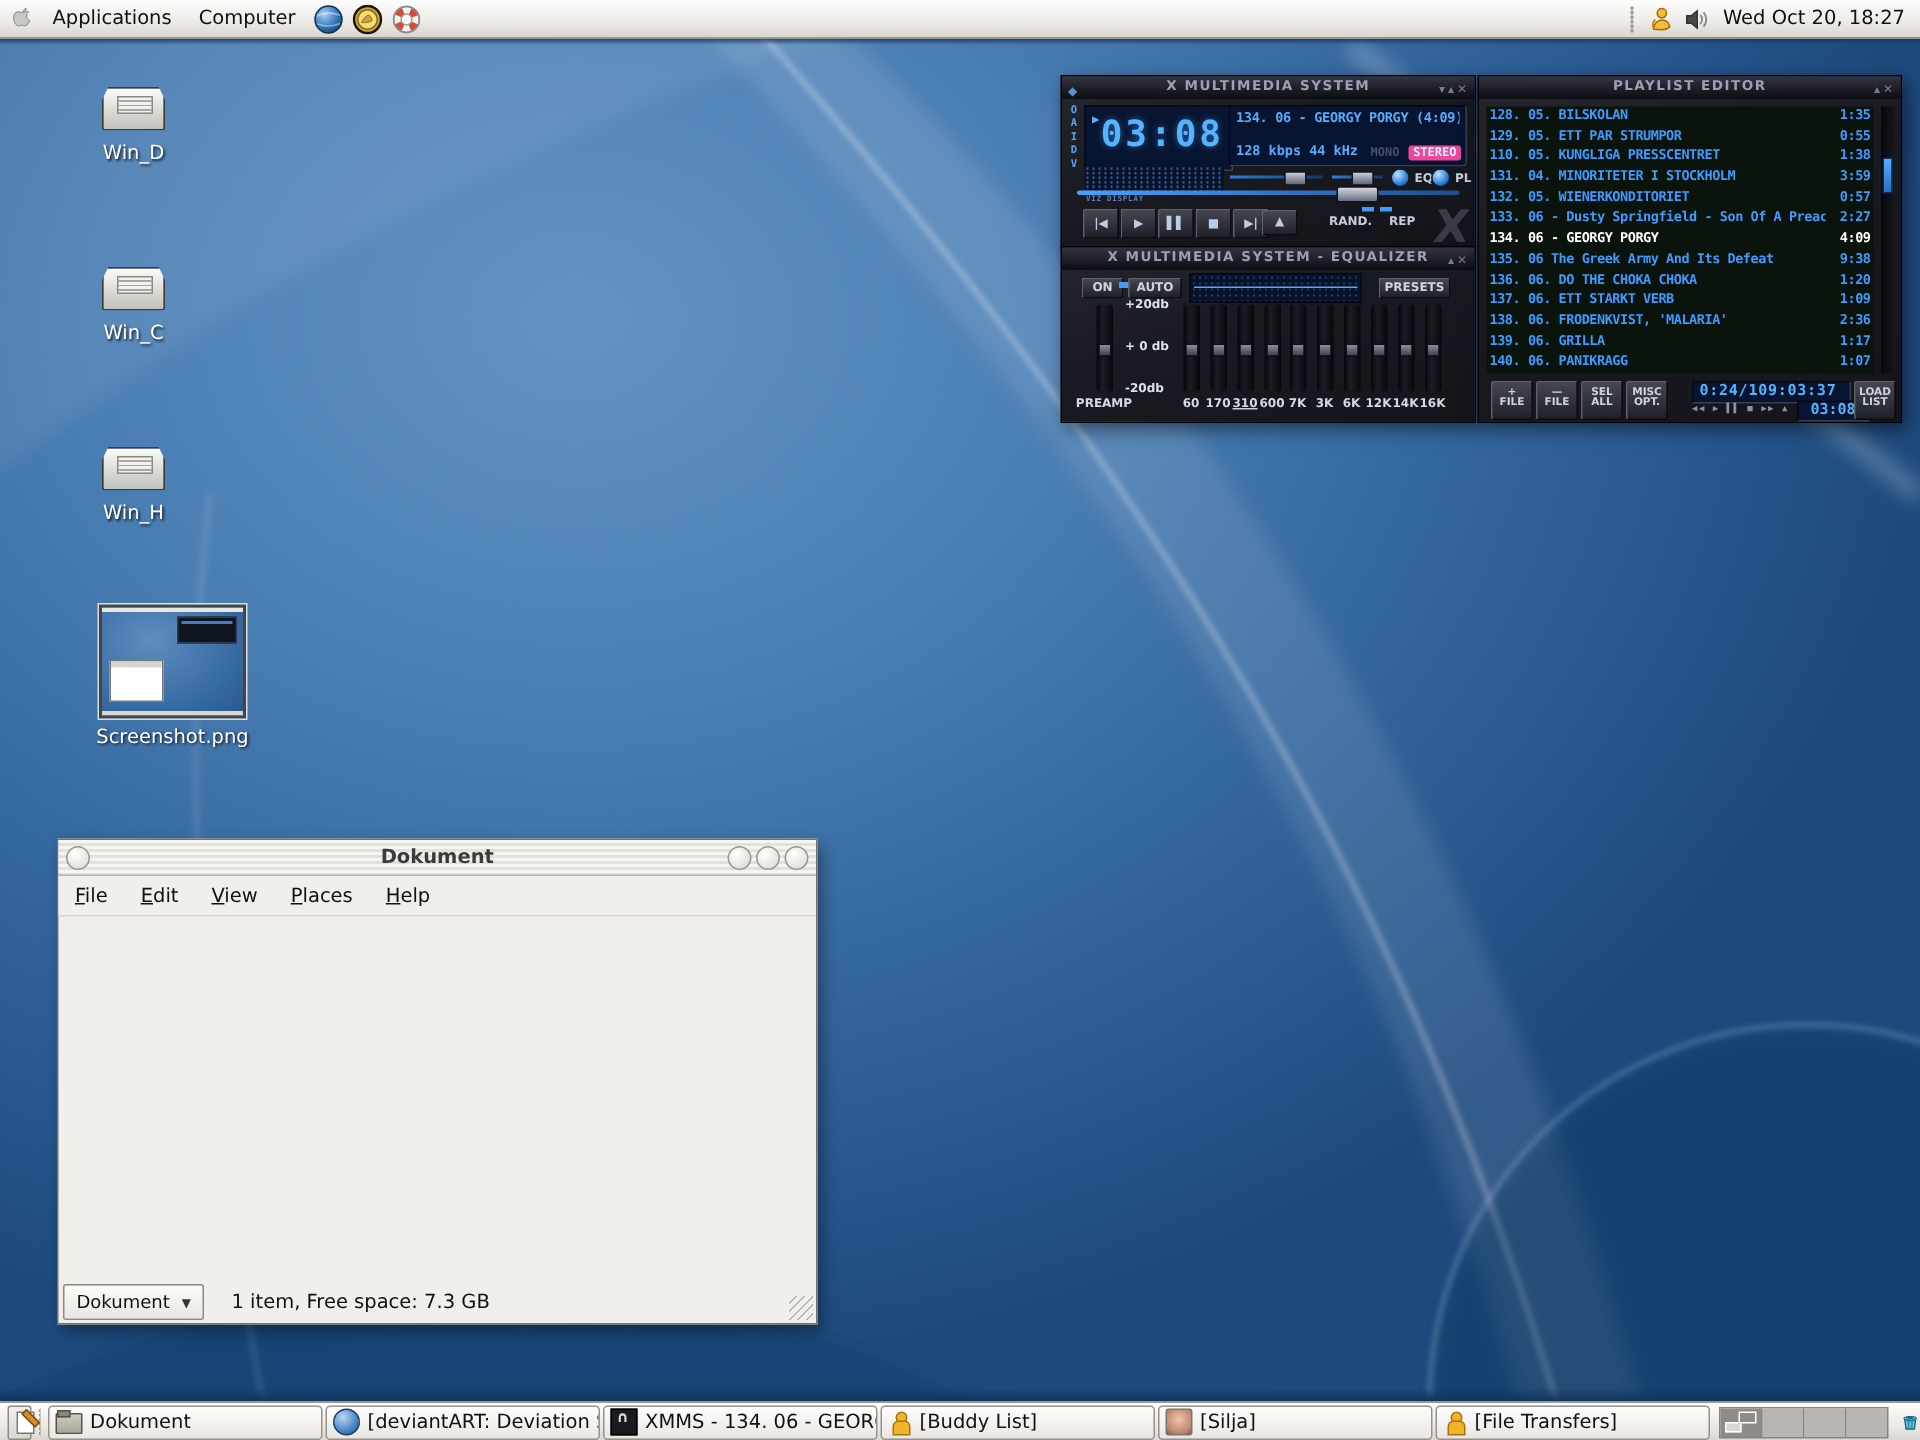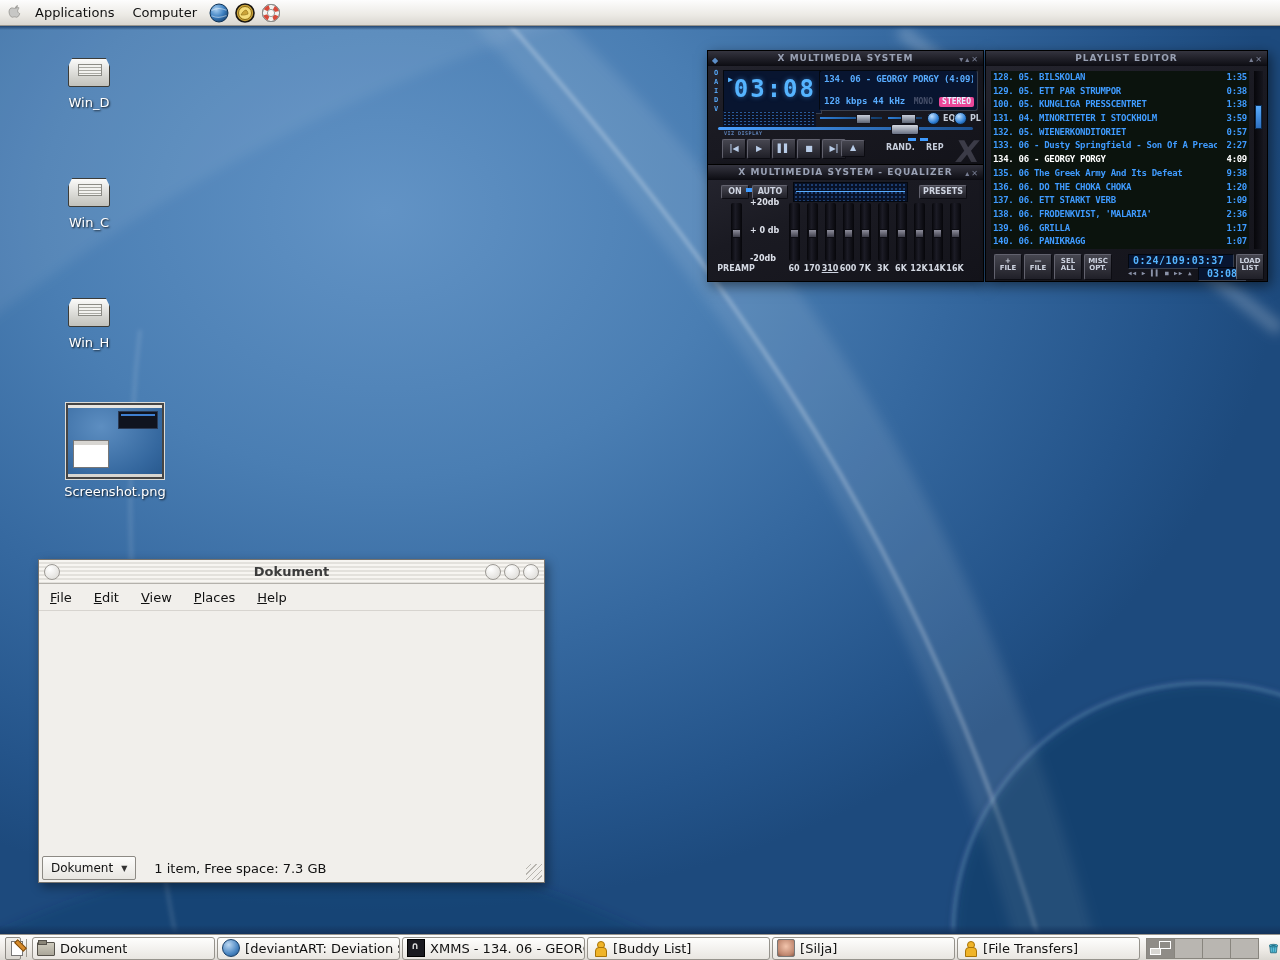--- a/index.html
+++ b/index.html
@@ -185,20 +185,33 @@
       <circle cx="10" cy="10" r="9" fill="#caa33a" stroke="#191510" stroke-width="1.6"></circle>
       <circle cx="10" cy="10" r="6.5" fill="#f5dc7a" stroke="#8a6a14"></circle>
       <path d="M6 12c1.5-3 3-4.5 5-5 1.5 1 2 2.5 2 4-2 .8-4.5 1.2-7 1z" fill="#caa33a" stroke="#8a6a14" stroke-width=".6"></path>
     </svg>
     <svg class="panel-ico" viewBox="0 0 20 20">
       <circle cx="10" cy="10" r="8.6" fill="#f2f2f0" stroke="#8c8c8a"></circle>
       <circle cx="10" cy="10" r="6" fill="none" stroke="#d84a3a" stroke-width="4.4" stroke-dasharray="4.7 4.7" transform="rotate(23 10 10)"></circle>
       <circle cx="10" cy="10" r="3.6" fill="#fafaf8" stroke="#9a9a98"></circle>
       <circle cx="10" cy="10" r="8.6" fill="none" stroke="#8c8c8a"></circle>
     </svg>
+    <div class="panel-right">
+      <div class="panel-sep"></div>
+      <svg class="panel-ico" style="width:18px;height:19px" viewBox="0 0 18 18">
+        <path d="M10 2.2a3.1 3.1 0 1 1-.2 6.2A3.1 3.1 0 0 1 10 2.2z" fill="#f5bd3a" stroke="#9c6d10"></path>
+        <path d="M4.5 16c.2-4 2.6-6.2 5.5-6.2 2.4 0 4.6 1.6 5.2 4.6-1.6 1.4-3.4 2-5.4 1.9-2-.1-4-.2-5.3-.3z" fill="#f5bd3a" stroke="#9c6d10"></path>
+        <path d="M5.5 9.5C4 11 3.6 13 4.3 15.6" stroke="#c28a18" fill="none" stroke-width="1.4"></path>
+      </svg>
+      <svg class="panel-ico" style="width:18px;height:18px" viewBox="0 0 18 18">
+        <path d="M2.5 6.5h3l4-3.3v11.6l-4-3.3h-3z" fill="#4a4a48" stroke="#333"></path>
+        <path d="M11.5 6a4.3 4.3 0 0 1 0 6M13.7 4.2a7.3 7.3 0 0 1 0 9.6" stroke="#8a8a88" fill="none" stroke-width="1.3"></path>
+      </svg>
+      <span class="clock">Wed Oct 20, 18:27</span>
+    </div>
   </div>
 
   <div id="desk-volumes">
       <div class="desk-icon" style="left: 46px; top: 58px;">
         <div class="vol-glyph"></div>
         <div>Win_D</div>
       </div>
       <div class="desk-icon" style="left: 46px; top: 178px;">
         <div class="vol-glyph"></div>
         <div>Win_C</div>
@@ -344,24 +357,24 @@
       <span>PLAYLIST EDITOR</span>
       <span class="xtbtns"><span>▴</span><span>✕</span></span>
     </div>
     <div class="pl-list" id="pl-list">
         <div class="pl-row">
           <span class="t">128. 05. BILSKOLAN</span>
           <span class="d">1:35</span>
         </div>
         <div class="pl-row">
           <span class="t">129. 05. ETT PAR STRUMPOR</span>
-          <span class="d">0:38</span>
-        </div>
-        <div class="pl-row">
-          <span class="t">100. 05. KUNGLIGA PRESSCENTRET</span>
+          <span class="d">0:55</span>
+        </div>
+        <div class="pl-row">
+          <span class="t">110. 05. KUNGLIGA PRESSCENTRET</span>
           <span class="d">1:38</span>
         </div>
         <div class="pl-row">
           <span class="t">131. 04. MINORITETER I STOCKHOLM</span>
           <span class="d">3:59</span>
         </div>
         <div class="pl-row">
           <span class="t">132. 05. WIENERKONDITORIET</span>
           <span class="d">0:57</span>
         </div>

